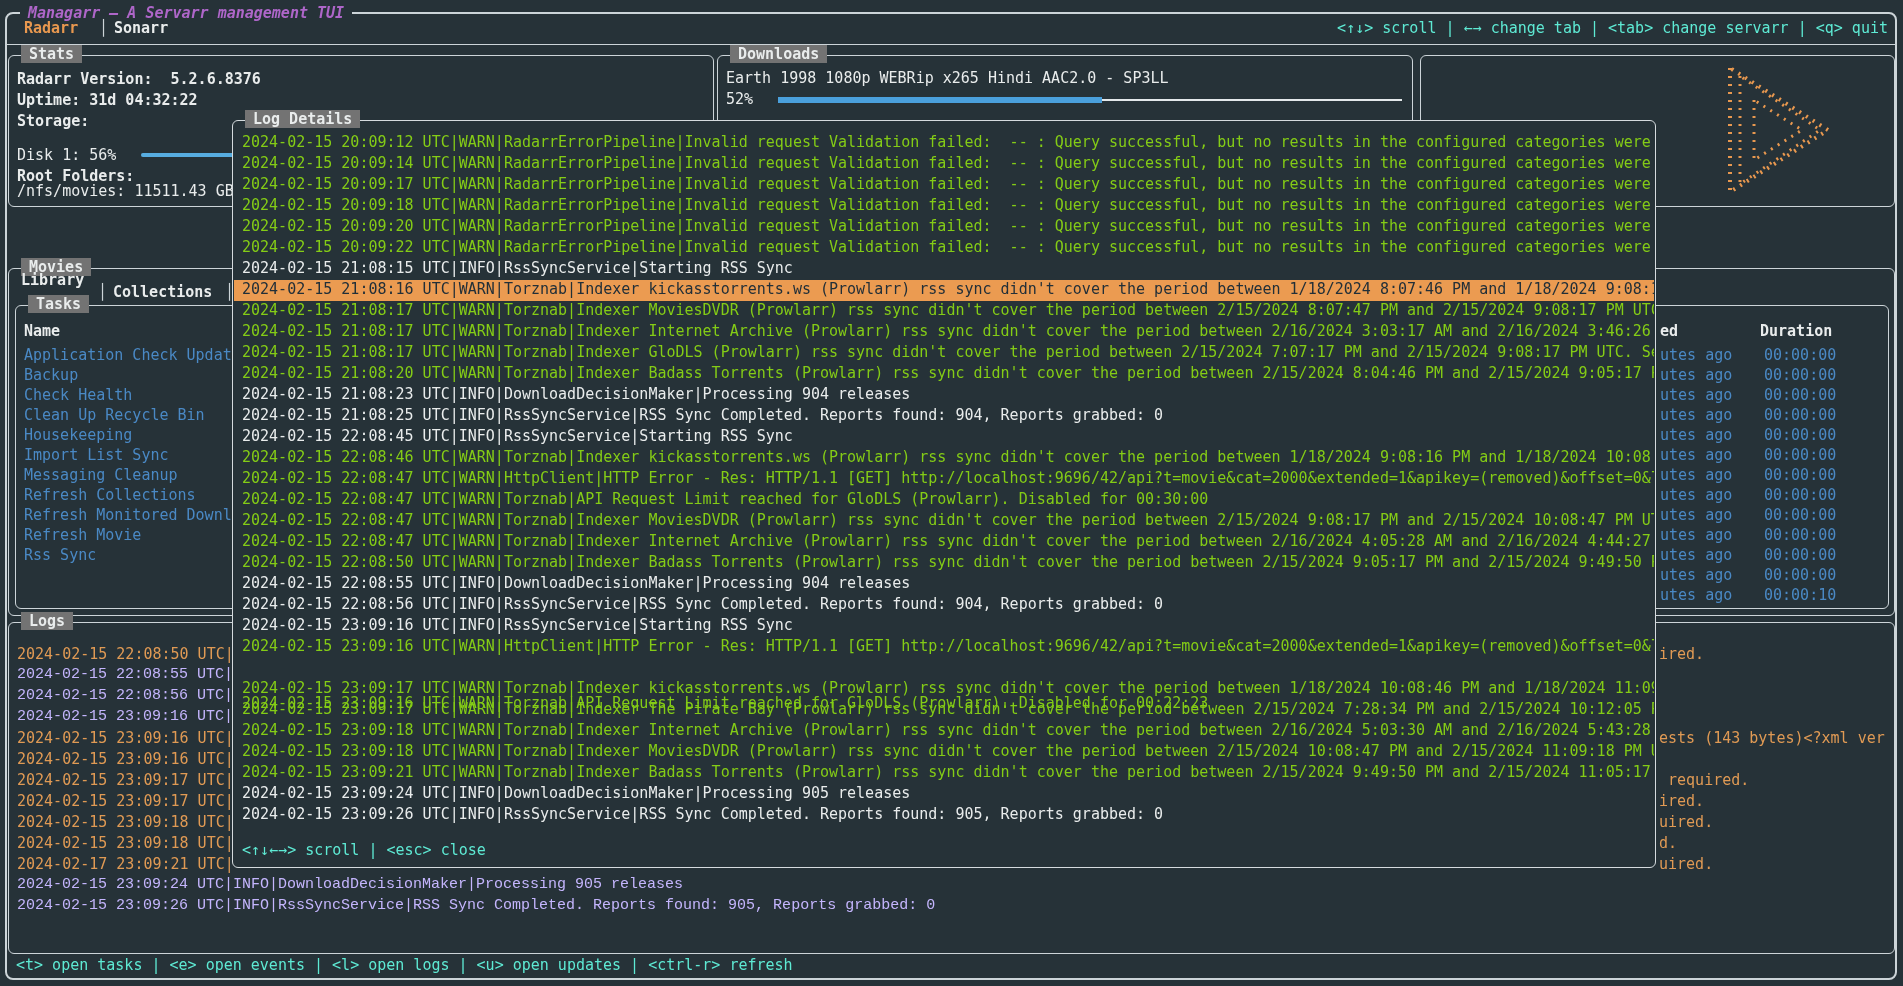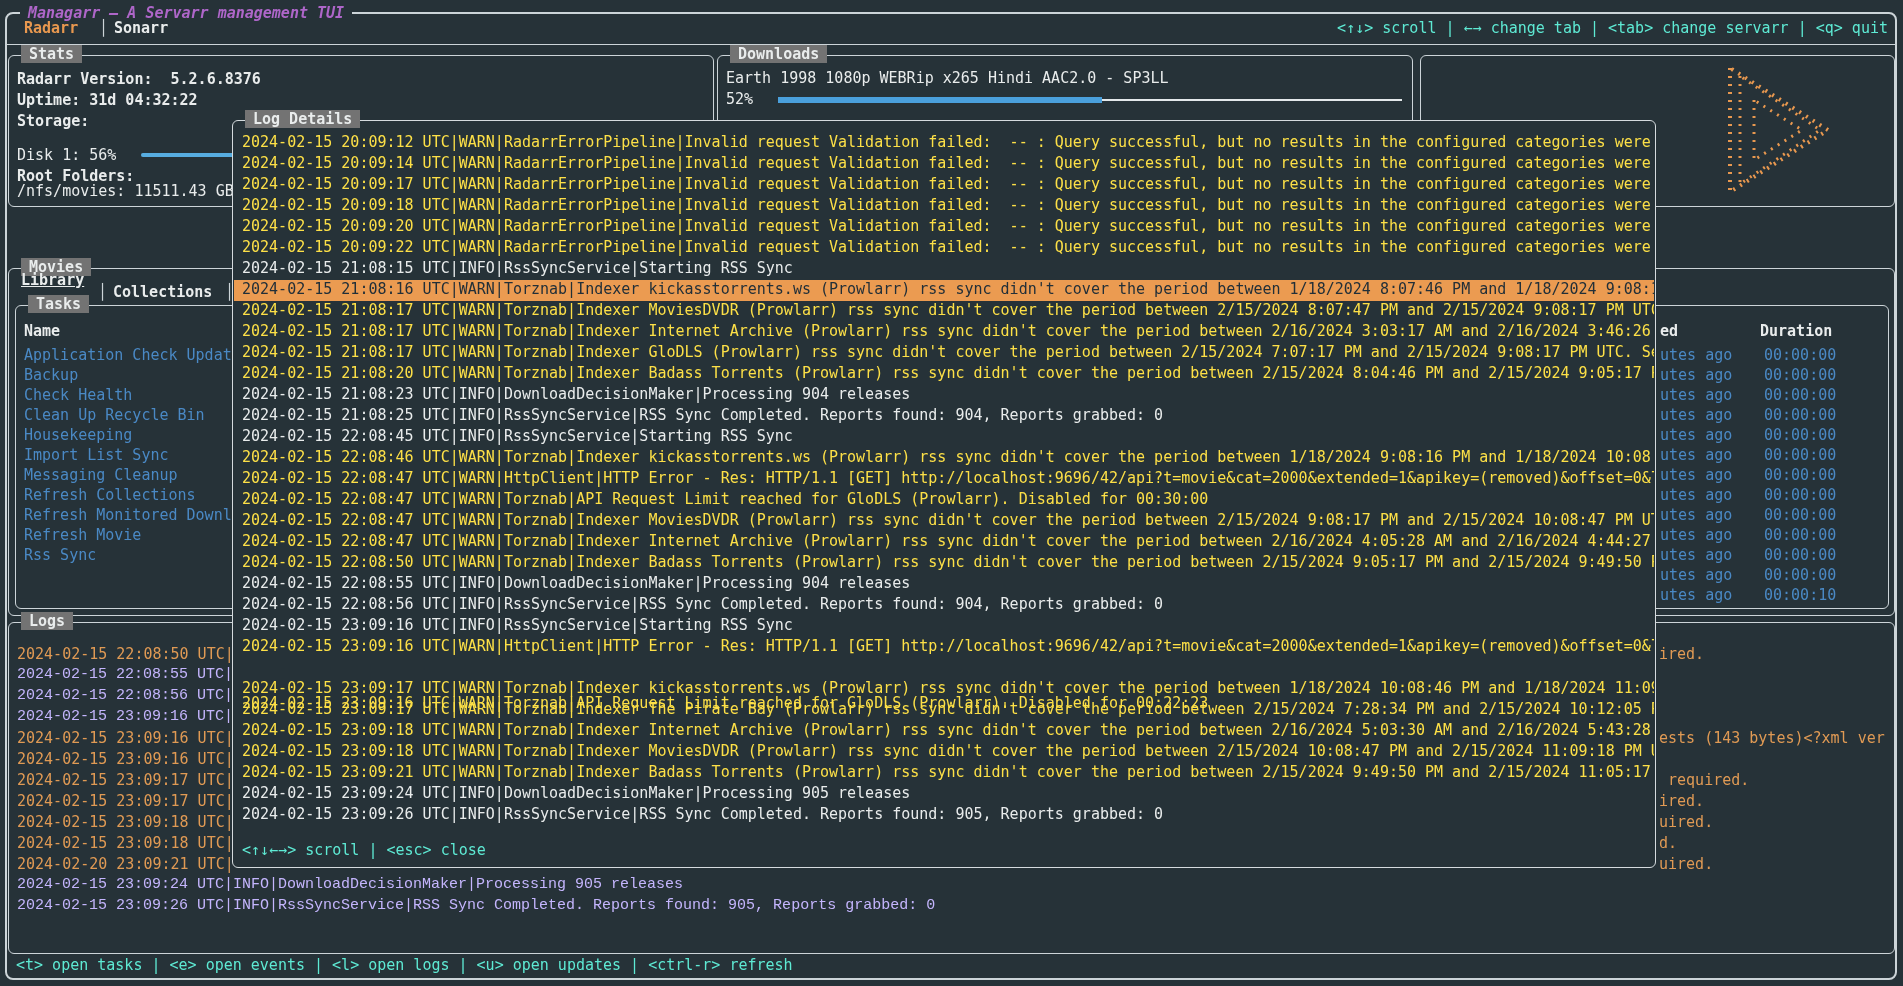--- a/index.html
+++ b/index.html
@@ -25,21 +25,21 @@
   .texec{position:absolute;left:1644px;color:#4a89c5;white-space:pre;}
   .tdur{position:absolute;left:1748px;color:#4a89c5;white-space:pre;}
   .lleft{position:absolute;left:8px;white-space:pre;}
   .ltail{position:absolute;left:1650px;white-space:pre;}
   .lrow.warn .lleft,.lrow.warn .ltail{color:#e09a54;}
   .lrow.info .lleft,.lrow.info .ltail{color:#c4b5fd;font-family:Liberation Mono, monospace;}
   
   .modal{position:absolute;left:232px;top:120px;width:1422px;height:746px;background:#263238;border:1px solid #d5dbde;border-radius:6px;z-index:5;}
   .mlines{position:absolute;left:1px;top:1px;right:1px;bottom:1px;overflow:hidden;}
   .mline{position:absolute;left:0;width:100%;height:21px;padding-left:8px;box-sizing:border-box;white-space:pre;overflow:hidden;}
-  .mline.warn{color:#fde047;}
+  .mline.warn{color:#84cc16;}
   .mline.info{color:#e9ecec;}
   .mline.selected{background:#eb9b51;color:#222f38;}
   .hints{color:#5eead4;white-space:pre;}
 </style>
 </head>
 <body>
 
 <div class="canvas">
 
   <div class="app-border"></div>
@@ -77,21 +77,21 @@
   <div class="panel" style="left:1420px;top:55px;width:473px;height:150px;">
     <svg style="position:absolute;right:52px;top:6px;" width="122" height="136" viewBox="0 0 122 136">
       <polygon points="10,6 10,130 108,68" fill="none" stroke="#e8984f" stroke-width="4" stroke-dasharray="2 6" stroke-linejoin="round"></polygon>
       <polygon points="20,14 20,122 100,68" fill="none" stroke="#e8984f" stroke-width="3" stroke-dasharray="2 6" stroke-linejoin="round"></polygon>
       <polygon points="34,38 34,98 82,68" fill="none" stroke="#e8984f" stroke-width="3" stroke-dasharray="2 6" stroke-linejoin="round"></polygon>
     </svg>
   </div>
 
   <div class="panel" style="left:8px;top:268px;width:1885px;height:346px;">
     <div class="panel-title">Movies</div>
-    <div class="abs bold" style="left:12px;top:2px;text-decoration:underline;">Library</div>
+    <div class="abs bold" style="left:12px;top:2px;">Library</div>
     <div class="abs" style="left:89px;top:14px;color:#ccd4d8;">│</div>
     <div class="abs bold" style="left:104px;top:14px;">Collections</div>
     <div class="abs" style="left:216px;top:14px;color:#ccd4d8;">│</div>
 
     <div class="panel" style="left:6px;top:36px;width:1872px;height:302px;">
       <div class="panel-title">Tasks</div>
       <div class="abs bold" style="left:8px;top:16px;">Name</div>
       <div class="abs bold" style="left:1644px;top:16px;">ed</div>
       <div class="abs bold" style="left:1744px;top:16px;">Duration</div>
       <div>
@@ -203,21 +203,21 @@
         </div>
         <div class="lrow warn" style="top: 190px;">
           <span class="lleft">2024-02-15 23:09:18 UTC|</span>
           <span class="ltail">uired.</span>
         </div>
         <div class="lrow warn" style="top: 211px;">
           <span class="lleft">2024-02-15 23:09:18 UTC|</span>
           <span class="ltail">d.</span>
         </div>
         <div class="lrow warn" style="top: 232px;">
-          <span class="lleft">2024-02-20 23:09:21 UTC|</span>
+          <span class="lleft">2024-02-17 23:09:21 UTC|</span>
           <span class="ltail">uired.</span>
         </div>
         <div class="lrow info" style="top: 253px;">
           <span class="lleft">2024-02-15 23:09:24 UTC|INFO|DownloadDecisionMaker|Processing 905 releases</span>
           <span class="ltail"></span>
         </div>
         <div class="lrow info" style="top: 274px;">
           <span class="lleft">2024-02-15 23:09:26 UTC|INFO|RssSyncService|RSS Sync Completed. Reports found: 905, Reports grabbed: 0</span>
           <span class="ltail"></span>
         </div>

